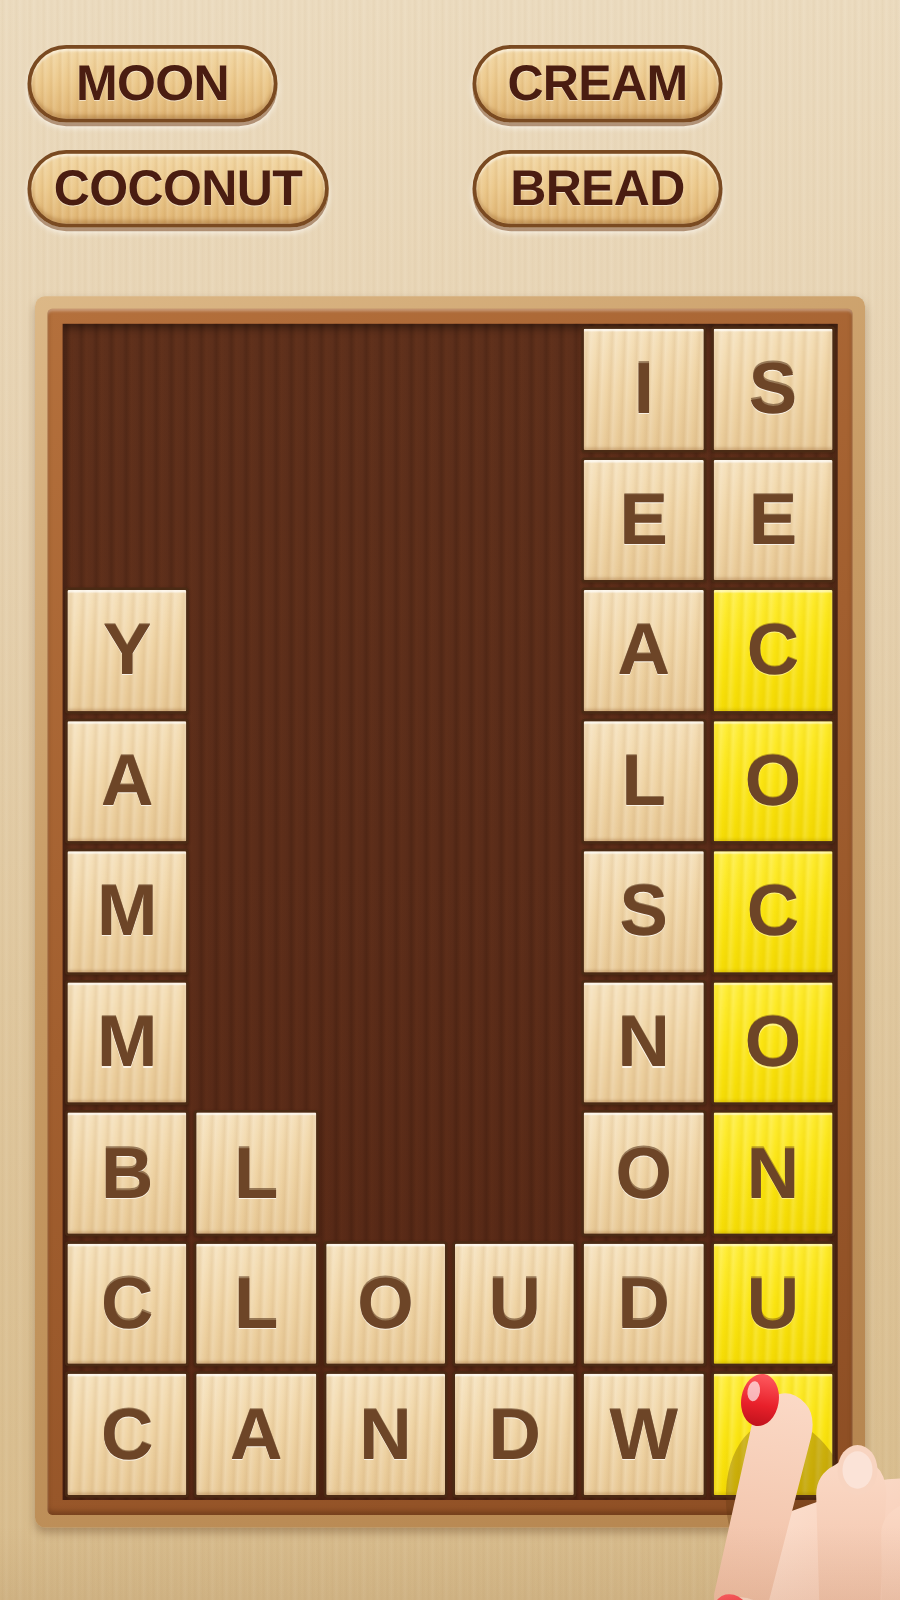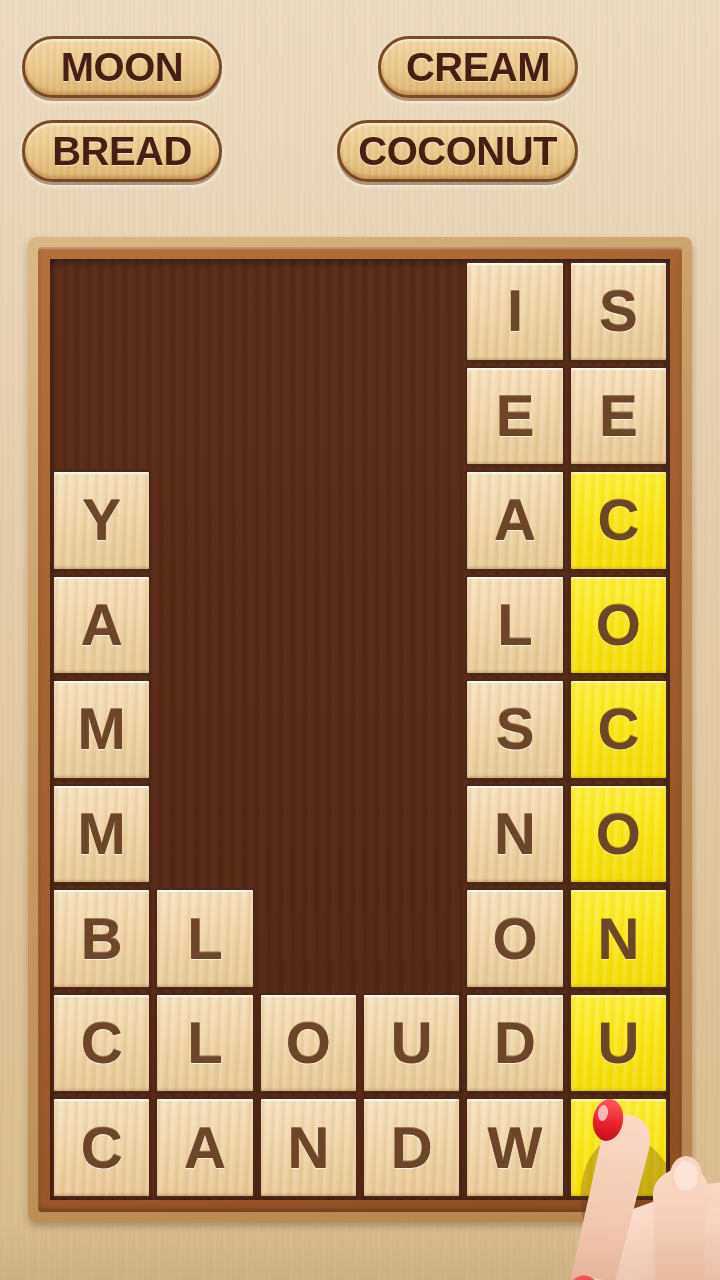--- a/index.html
+++ b/index.html
@@ -198,25 +198,25 @@
   <div id="word-bank">
       <div class="chip-row">
         <div class="chip">
           <span class="chip-label">MOON</span>
         </div>
         <div class="chip">
           <span class="chip-label">CREAM</span>
         </div>
       </div>
       <div class="chip-row">
+        <div class="chip wide">
+          <span class="chip-label">COCONUT</span>
+        </div>
         <div class="chip">
           <span class="chip-label">BREAD</span>
-        </div>
-        <div class="chip wide">
-          <span class="chip-label">COCONUT</span>
         </div>
       </div>
     </div>
 
   <div id="board-frame">
     <div id="board-inner-frame">
       <div id="grid-area">
         <div id="grid">
             <div class="cell"></div>
             <div class="cell"></div>

